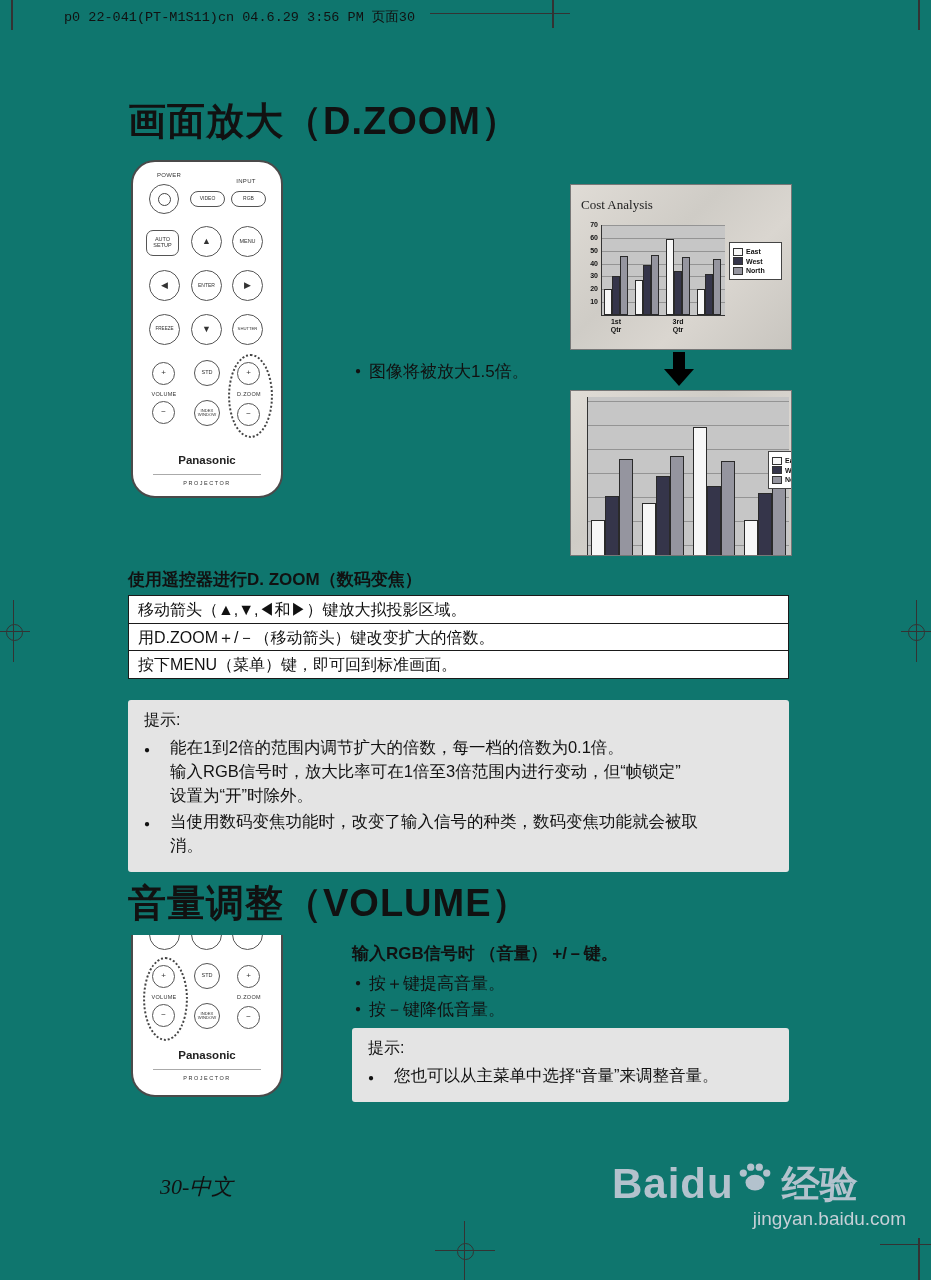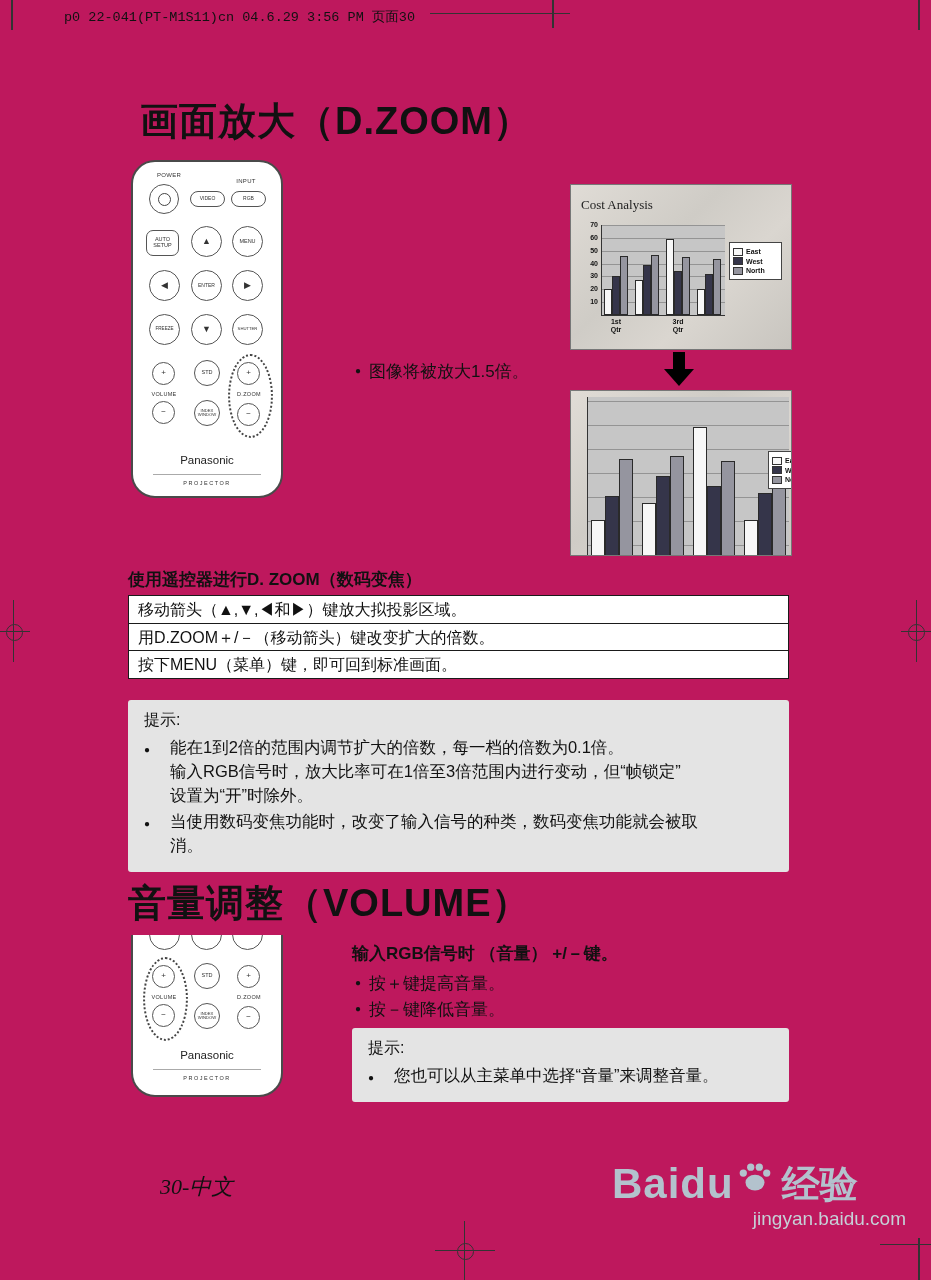--- a/index.html
+++ b/index.html
@@ -1,16 +1,16 @@
 <!DOCTYPE html>
 <html><head>
 <meta charset="utf-8">
 <style>
   html,body{margin:0;padding:0;background:#fff;}
-  #page{position:relative;width:931px;height:1280px;background:#be185d;overflow:hidden;
+  #page{position:relative;width:931px;height:1280px;background:#0f766e;overflow:hidden;
         font-family:"Liberation Sans",sans-serif;color:#111;}
 
   
   .mark{position:absolute;background:#333;}
   .mark-circle{position:absolute;width:15px;height:15px;border:1.5px solid #333;border-radius:50%;background:transparent;}
 
   .print-header{position:absolute;left:64px;top:8px;font-family:"Liberation Mono",monospace;
                 font-size:13.5px;color:#111;white-space:nowrap;}
 
   .h1{position:absolute;font-size:38px;font-weight:bold;letter-spacing:1px;white-space:nowrap;}
@@ -23,21 +23,21 @@
   .rc-btn{position:absolute;border:1.5px solid #555;border-radius:50%;background:#fff;box-sizing:border-box;
           display:flex;align-items:center;justify-content:center;text-align:center;color:#333;line-height:1.05;
           white-space:pre-line;}
   .rc-pill{position:absolute;border:1.5px solid #555;background:#fff;box-sizing:border-box;
            display:flex;align-items:center;justify-content:center;text-align:center;color:#333;line-height:1.05;
            white-space:pre-line;}
   .round9{border-radius:9px;} .round7{border-radius:7px;}
   .fs42{font-size:4.2px;} .fs46{font-size:4.6px;} .fs5{font-size:5px;} .fs55{font-size:5.5px;}
   .fs8{font-size:8px;} .fs9{font-size:9px;}
   .rc-dotted{position:absolute;border:2px dotted #444;border-radius:50%;}
-  .rc-brand{position:absolute;left:0;width:100%;text-align:center;font-weight:normal;font-size:11.5px;color:#222;}
+  .rc-brand{position:absolute;left:0;width:100%;text-align:center;font-weight:bold;font-size:11.5px;color:#222;}
   .rc-sub{position:absolute;left:0;width:100%;text-align:center;font-size:5.5px;letter-spacing:1.5px;color:#333;}
   .rc-rule{position:absolute;left:20px;right:20px;height:1px;background:#aaa;}
   .power-core{width:11px;height:11px;border:1.6px solid #444;border-radius:50%;}
 
   
   .instruction{position:absolute;font-size:17px;font-weight:bold;white-space:nowrap;}
   .bullet-line{position:absolute;display:flex;align-items:flex-start;font-size:17px;white-space:nowrap;}
   .bullet-dot{font-size:10px;margin:5px 8px 0 0;}
 
   
@@ -93,21 +93,21 @@
   <div class="mark" style="left:901px;top:631px;width:30px;height:1px;"></div>
   <div class="mark" style="left:916px;top:600px;width:1px;height:62px;"></div>
   <div class="mark-circle" style="left:457px;top:1243px;"></div>
   <div class="mark" style="left:435px;top:1250px;width:60px;height:1px;"></div>
   <div class="mark" style="left:464px;top:1221px;width:1px;height:59px;"></div>
   <div class="mark" style="left:880px;top:1244px;width:51px;height:1px;"></div>
   <div class="mark" style="left:918px;top:1238px;width:1.5px;height:42px;"></div>
 
   <div class="print-header">p0 22-041(PT-M1S11)cn 04.6.29 3:56 PM 页面30</div>
 
-  <div class="h1" style="left:140px;top:96px;">画面放大（D.ZOOM）</div>
+  <div class="h1" style="left:128px;top:96px;">画面放大（D.ZOOM）</div>
 
   <div class="remote remote-full" style="left:131px;top:160px;">
     <div class="rc-label" style="left:14px;top:10px;width:44px;">POWER</div>
     <div class="rc-label" style="left:88px;top:16px;width:50px;">INPUT</div>
     <div class="rc-btn" style="left:16px;top:22px;width:30px;height:30px;"><span class="power-core"></span></div>
     <div class="rc-pill round9 fs5" style="left:57px;top:29px;width:35px;height:16px;">VIDEO</div>
     <div class="rc-pill round9 fs5" style="left:98px;top:29px;width:35px;height:16px;">RGB</div>
     <div class="rc-pill round7 fs55" style="left:13px;top:68px;width:33px;height:26px;">AUTO
 SETUP</div>
     <div class="rc-btn fs9" style="left:58px;top:64px;width:31px;height:31px;">▲</div>

